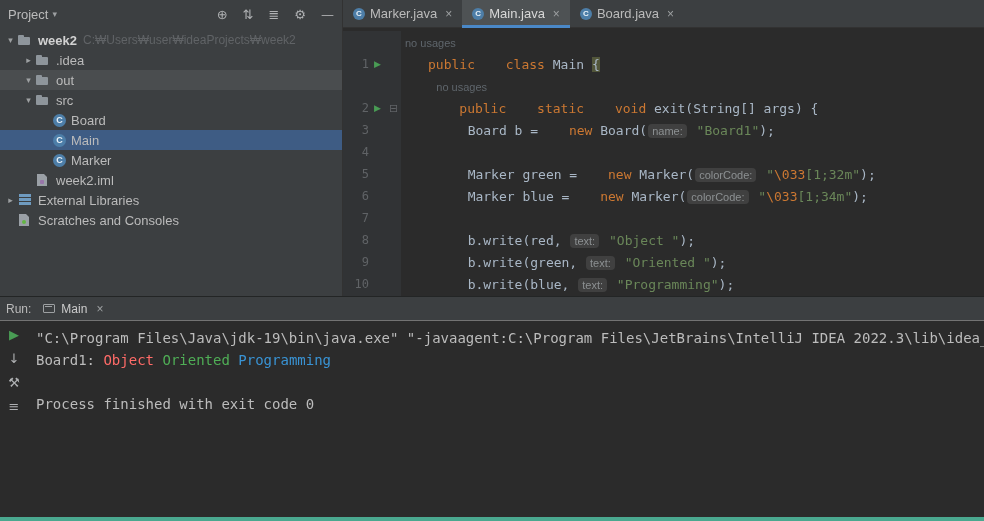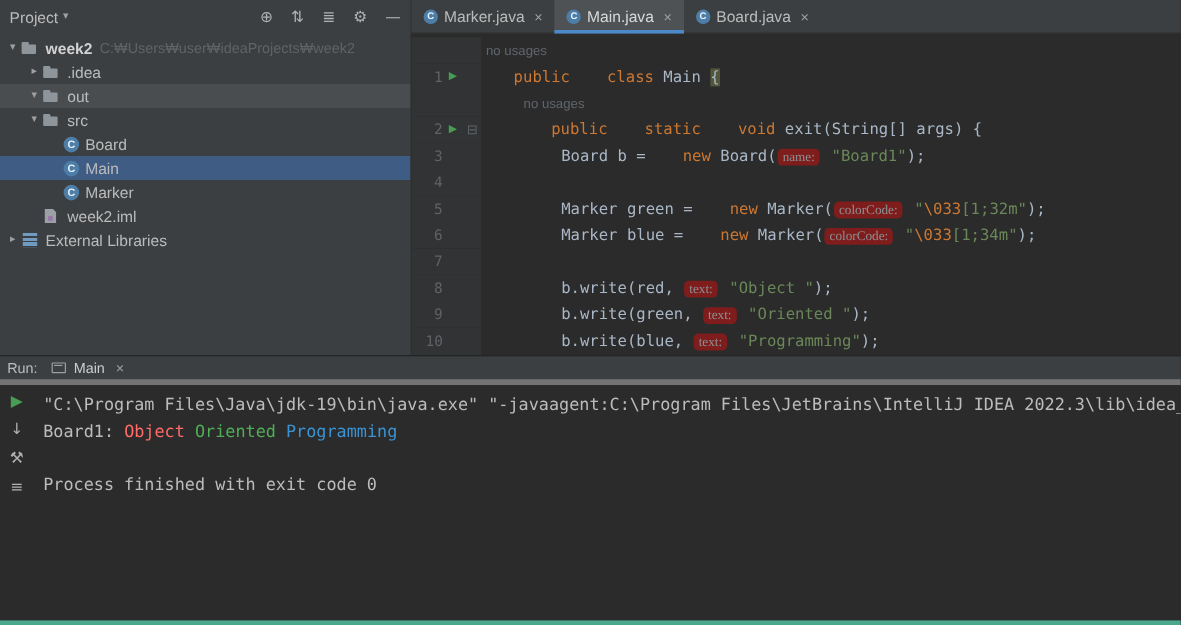--- a/index.html
+++ b/index.html
@@ -67,27 +67,27 @@
   .foldm { width: 15px; text-align: center; color: #606366; font-size: 11px; font-family: "DejaVu Sans", sans-serif; }
   .code { white-space: pre; color: #a9b7c6; padding-left: 4px; }
   .inlay { color: #5f666c; font-size: 11px; font-family: "Liberation Sans", sans-serif; }
   .tk-kw   { color: #cc7832; margin-left: 23px; }
   .tk-p    { color: #a9b7c6; }
   .tk-str  { color: #6a8759; }
   .tk-esc  { color: #cc7832; }
   .tk-field{ color: #9876aa; font-style: italic; }
   .tk-bh   { background: #52563a; }
   .tk-hint {
-    background: #7f1d1d; color: #8c9092; border-radius: 4px; padding: 1px 4px;
-    font-size: 11px; font-family: Liberation Serif, serif; margin: 0 2px 0 1px;
+    background: #404040; color: #8c9092; border-radius: 4px; padding: 1px 4px;
+    font-size: 11px; font-family: Liberation Sans, sans-serif; margin: 0 2px 0 1px;
   }
 
   
   .run-panel { flex: 1; display: flex; flex-direction: column; border-top: 1px solid #232525; min-height: 0; }
-  .run-header { height: 24px; flex: none; background: #3c3f41; border-bottom: 5px solid #737373; display: flex; align-items: center; padding: 0 6px; font-size: 12px; gap: 12px; }
+  .run-header { height: 24px; flex: none; background: #3c3f41; border-bottom: 1px solid #737373; display: flex; align-items: center; padding: 0 6px; font-size: 12px; gap: 12px; }
   .run-label { color: #bbbbbb; }
   .run-tab { display: flex; align-items: center; gap: 6px; color: #cccccc; }
   .console-tab-icon { width: 12px; height: 9px; border: 1px solid #9da0a2; border-radius: 1px; position: relative; }
   .console-tab-icon::after { content:""; position:absolute; left:1px; top:1px; width:7px; height:1px; background:#9da0a2; }
   .run-body { flex: 1; display: flex; background: #2b2b2b; min-height: 0; }
   .run-toolbar { width: 28px; flex: none; display: flex; flex-direction: column; align-items: center; padding-top: 7px; gap: 11px; }
   .rticon { color: #afb1b3; font-size: 13px; line-height: 13px; font-family: "DejaVu Sans", sans-serif; cursor: default; }
   .console { flex: 1; font-family: "DejaVu Sans Mono", monospace; font-size: 14px; padding: 6px 0 0 8px; white-space: pre; overflow: hidden; }
   .cline { height: 22px; line-height: 22px; }
   .ck-w { color: #bcbcbc; } .ck-red { color: #ff6b68; } .ck-green { color: #4fae56; } .ck-blue { color: #3993d4; }
@@ -151,20 +151,25 @@
           </div>
           <div class="tree-row" style="padding-left: 22px;">
             <span class="chev"></span>
             <span class="ticon iml"></span>
             <span class="tlabel">week2.iml</span>
           </div>
           <div class="tree-row" style="padding-left: 4px;">
             <span class="chev">▸</span>
             <span class="ticon libs"></span>
             <span class="tlabel">External Libraries</span>
+          </div>
+          <div class="tree-row" style="padding-left: 4px;">
+            <span class="chev"></span>
+            <span class="ticon scratch"></span>
+            <span class="tlabel">Scratches and Consoles</span>
           </div>
         </div>
     </div>
 
     <div class="editor-col">
       <div class="tabbar" id="tabbar">
           <div class="tab">
             <span class="ticon class">C</span>
             <span class="tab-label">Marker.java</span>
             <span class="tab-close">×</span>

